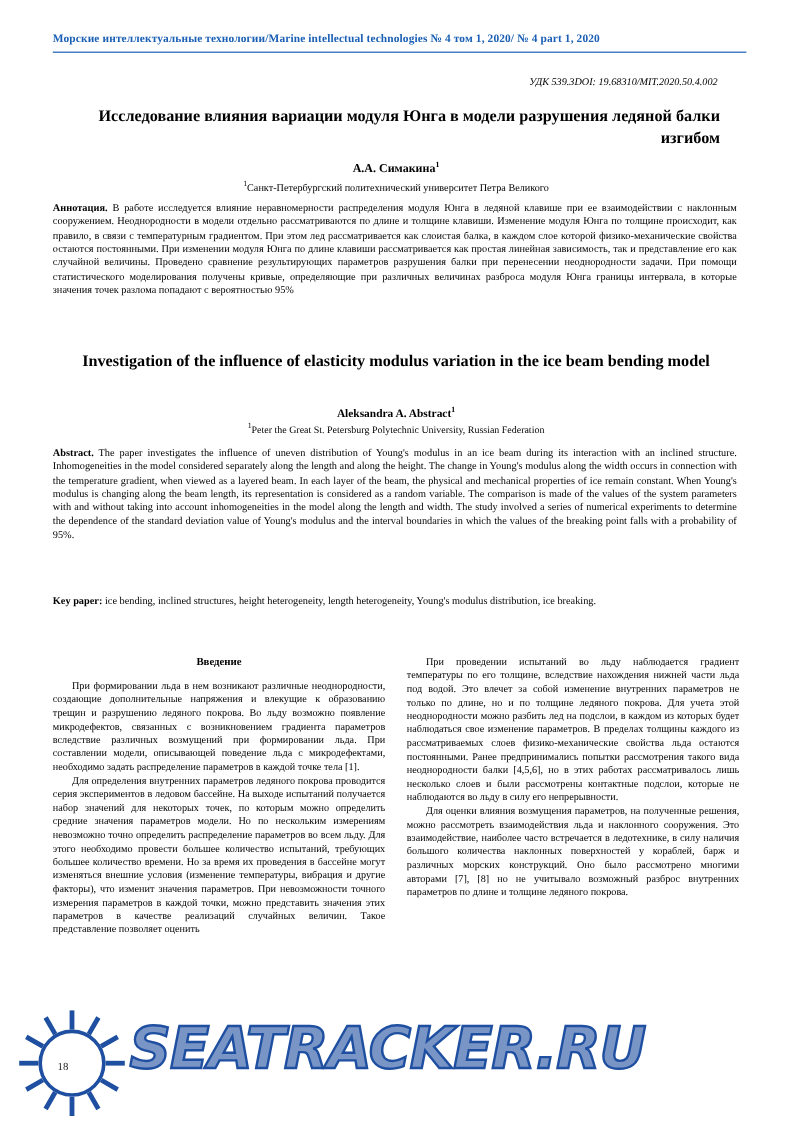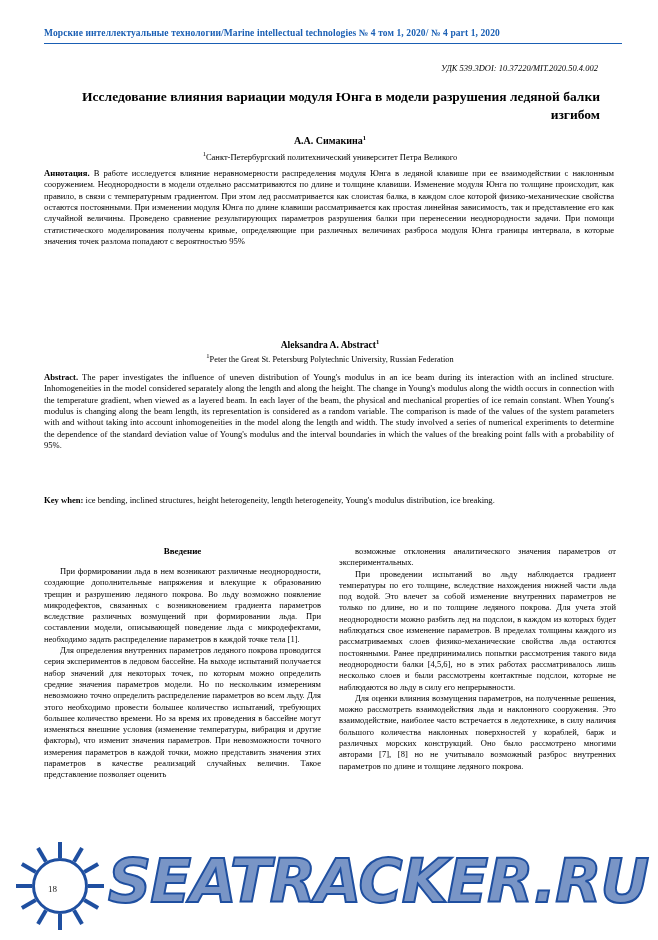--- a/index.html
+++ b/index.html
@@ -202,21 +202,21 @@
     width: 658px;
     height: 100px;
     z-index: 5;
     pointer-events: none;
   }
   .wm-text {
     position: absolute;
     left: 108px;
     top: 6px;
     font-family: "DejaVu Sans", sans-serif;
-    font-size: 60px;
+    font-size: 48px;
     font-weight: bold;
     font-style: italic;
     letter-spacing: -1px;
     color: rgba(255,255,255,0.0);
     -webkit-text-stroke: 2px #1f4fa0;
     text-shadow: 0 0 1px rgba(31,79,160,0.6);
     white-space: nowrap;
   }
   .wm-sun {
     position: absolute;
@@ -257,60 +257,60 @@
 </head>
 <body>
 
 <div class="page">
 
   <div class="journal-header">Морские интеллектуальные технологии/Marine intellectual technologies    № 4 том 1, 2020/ № 4 part 1, 2020</div>
   <div class="header-rule"></div>
 
   <div class="meta-row">
     <span class="udk">УДК 539.3</span>
-    <span class="doi">DOI: 10.37220/MIT.2020.50.4.002</span>
+    <span class="doi">DOI: 19.68310/MIT.2020.50.4.002</span>
   </div>
 
   <div class="title-ru">Исследование влияния вариации модуля Юнга в модели разрушения ледяной балки изгибом</div>
   <div class="author-ru">
     <span>А.А. Симакина</span><span class="sup">1</span>
   </div>
   <div class="affil-ru">
     <span class="sup">1</span><span>Санкт-Петербургский политехнический университет Петра Великого</span>
   </div>
 
   <div class="abstract-ru">
     <b>Аннотация.</b><span> В работе исследуется влияние неравномерности распределения модуля Юнга в ледяной клавише при ее взаимодействии с наклонным сооружением. Неоднородности в модели отдельно рассматриваются по длине и толщине клавиши. Изменение модуля Юнга по толщине происходит, как правило, в связи с температурным градиентом. При этом лед рассматривается как слоистая балка, в каждом слое которой физико-механические свойства остаются постоянными. При изменении модуля Юнга по длине клавиши рассматривается как простая линейная зависимость, так и представление его как случайной величины. Проведено сравнение результирующих параметров разрушения балки при перенесении неоднородности задачи. При помощи статистического моделирования получены кривые, определяющие при различных величинах разброса модуля Юнга границы интервала, в которые значения точек разлома попадают с вероятностью 95%</span>
   </div>
 
 
+  <div class="title-en">Investigation of the influence of elasticity modulus variation in the ice beam bending model</div>
   <div class="author-en">
     <span>Aleksandra A. Abstract</span><span class="sup">1</span>
   </div>
   <div class="affil-en">
     <span class="sup">1</span><span>Peter the Great St. Petersburg Polytechnic University, Russian Federation</span>
   </div>
 
   <div class="abstract-en">
     <b>Abstract.</b><span> The paper investigates the influence of uneven distribution of Young's modulus in an ice beam during its interaction with an inclined structure. Inhomogeneities in the model considered separately along the length and along the height. The change in Young's modulus along the width occurs in connection with the temperature gradient, when viewed as a layered beam. In each layer of the beam, the physical and mechanical properties of ice remain constant. When Young's modulus is changing along the beam length, its representation is considered as a random variable. The comparison is made of the values of the system parameters with and without taking into account inhomogeneities in the model along the length and width. The study involved a series of numerical experiments to determine the dependence of the standard deviation value of Young's modulus and the interval boundaries in which the values of the breaking point falls with a probability of 95%.</span>
   </div>
 
   <div class="keywords-en">
-    <b>Key when:</b><span>  ice bending, inclined structures, height heterogeneity, length heterogeneity, Young's modulus distribution, ice breaking.</span>
+    <b>Key paper:</b><span>  ice bending, inclined structures, height heterogeneity, length heterogeneity, Young's modulus distribution, ice breaking.</span>
   </div>
 
   <div class="section-title">Введение</div>
 
   <div class="col-left">
     <p>При формировании льда в нем возникают различные неоднородности, создающие дополнительные напряжения и влекущие к образованию трещин и разрушению ледяного покрова. Во льду возможно появление микродефектов, связанных с возникновением градиента параметров вследствие различных возмущений при формировании льда. При составлении модели, описывающей поведение льда с микродефектами, необходимо задать распределение параметров в каждой точке тела [1].</p>
     <p>Для определения внутренних параметров ледяного покрова проводится серия экспериментов в ледовом бассейне. На выходе испытаний получается набор значений для некоторых точек, по которым можно определить средние значения параметров модели. Но по нескольким измерениям невозможно точно определить распределение параметров во всем льду. Для этого необходимо провести большее количество испытаний, требующих большее количество времени. Но за время их проведения в бассейне могут изменяться внешние условия (изменение температуры, вибрация и другие факторы), что изменит значения параметров. При невозможности точного измерения параметров в каждой точки, можно представить значения этих параметров в качестве реализаций случайных величин. Такое представление позволяет оценить</p>
   </div>
 
   <div class="col-right">
-    <p>возможные отклонения аналитического значения параметров от экспериментальных.</p>
     <p>При проведении испытаний во льду наблюдается градиент температуры по его толщине, вследствие нахождения нижней части льда под водой. Это влечет за собой изменение внутренних параметров не только по длине, но и по толщине ледяного покрова. Для учета этой неоднородности можно разбить лед на подслои, в каждом из которых будет наблюдаться свое изменение параметров. В пределах толщины каждого из рассматриваемых слоев физико-механические свойства льда остаются постоянными. Ранее предпринимались попытки рассмотрения такого вида неоднородности балки [4,5,6], но в этих работах рассматривалось лишь несколько слоев и были рассмотрены контактные подслои, которые не наблюдаются во льду в силу его непрерывности.</p>
     <p>Для оценки влияния возмущения параметров, на полученные решения, можно рассмотреть взаимодействия льда и наклонного сооружения. Это взаимодействие, наиболее часто встречается в ледотехнике, в силу наличия большого количества наклонных поверхностей у кораблей, барж и различных морских конструкций. Оно было рассмотрено многими авторами [7], [8] но не учитывало возможный разброс внутренних параметров по длине и толщине ледяного покрова.</p>
   </div>
 
   <div class="page-number">18</div>
 
   <div class="watermark">
     <div class="wm-sun">
       <div class="sun-core"></div>
       <div class="ray" style="transform: rotate(0deg);"></div>

